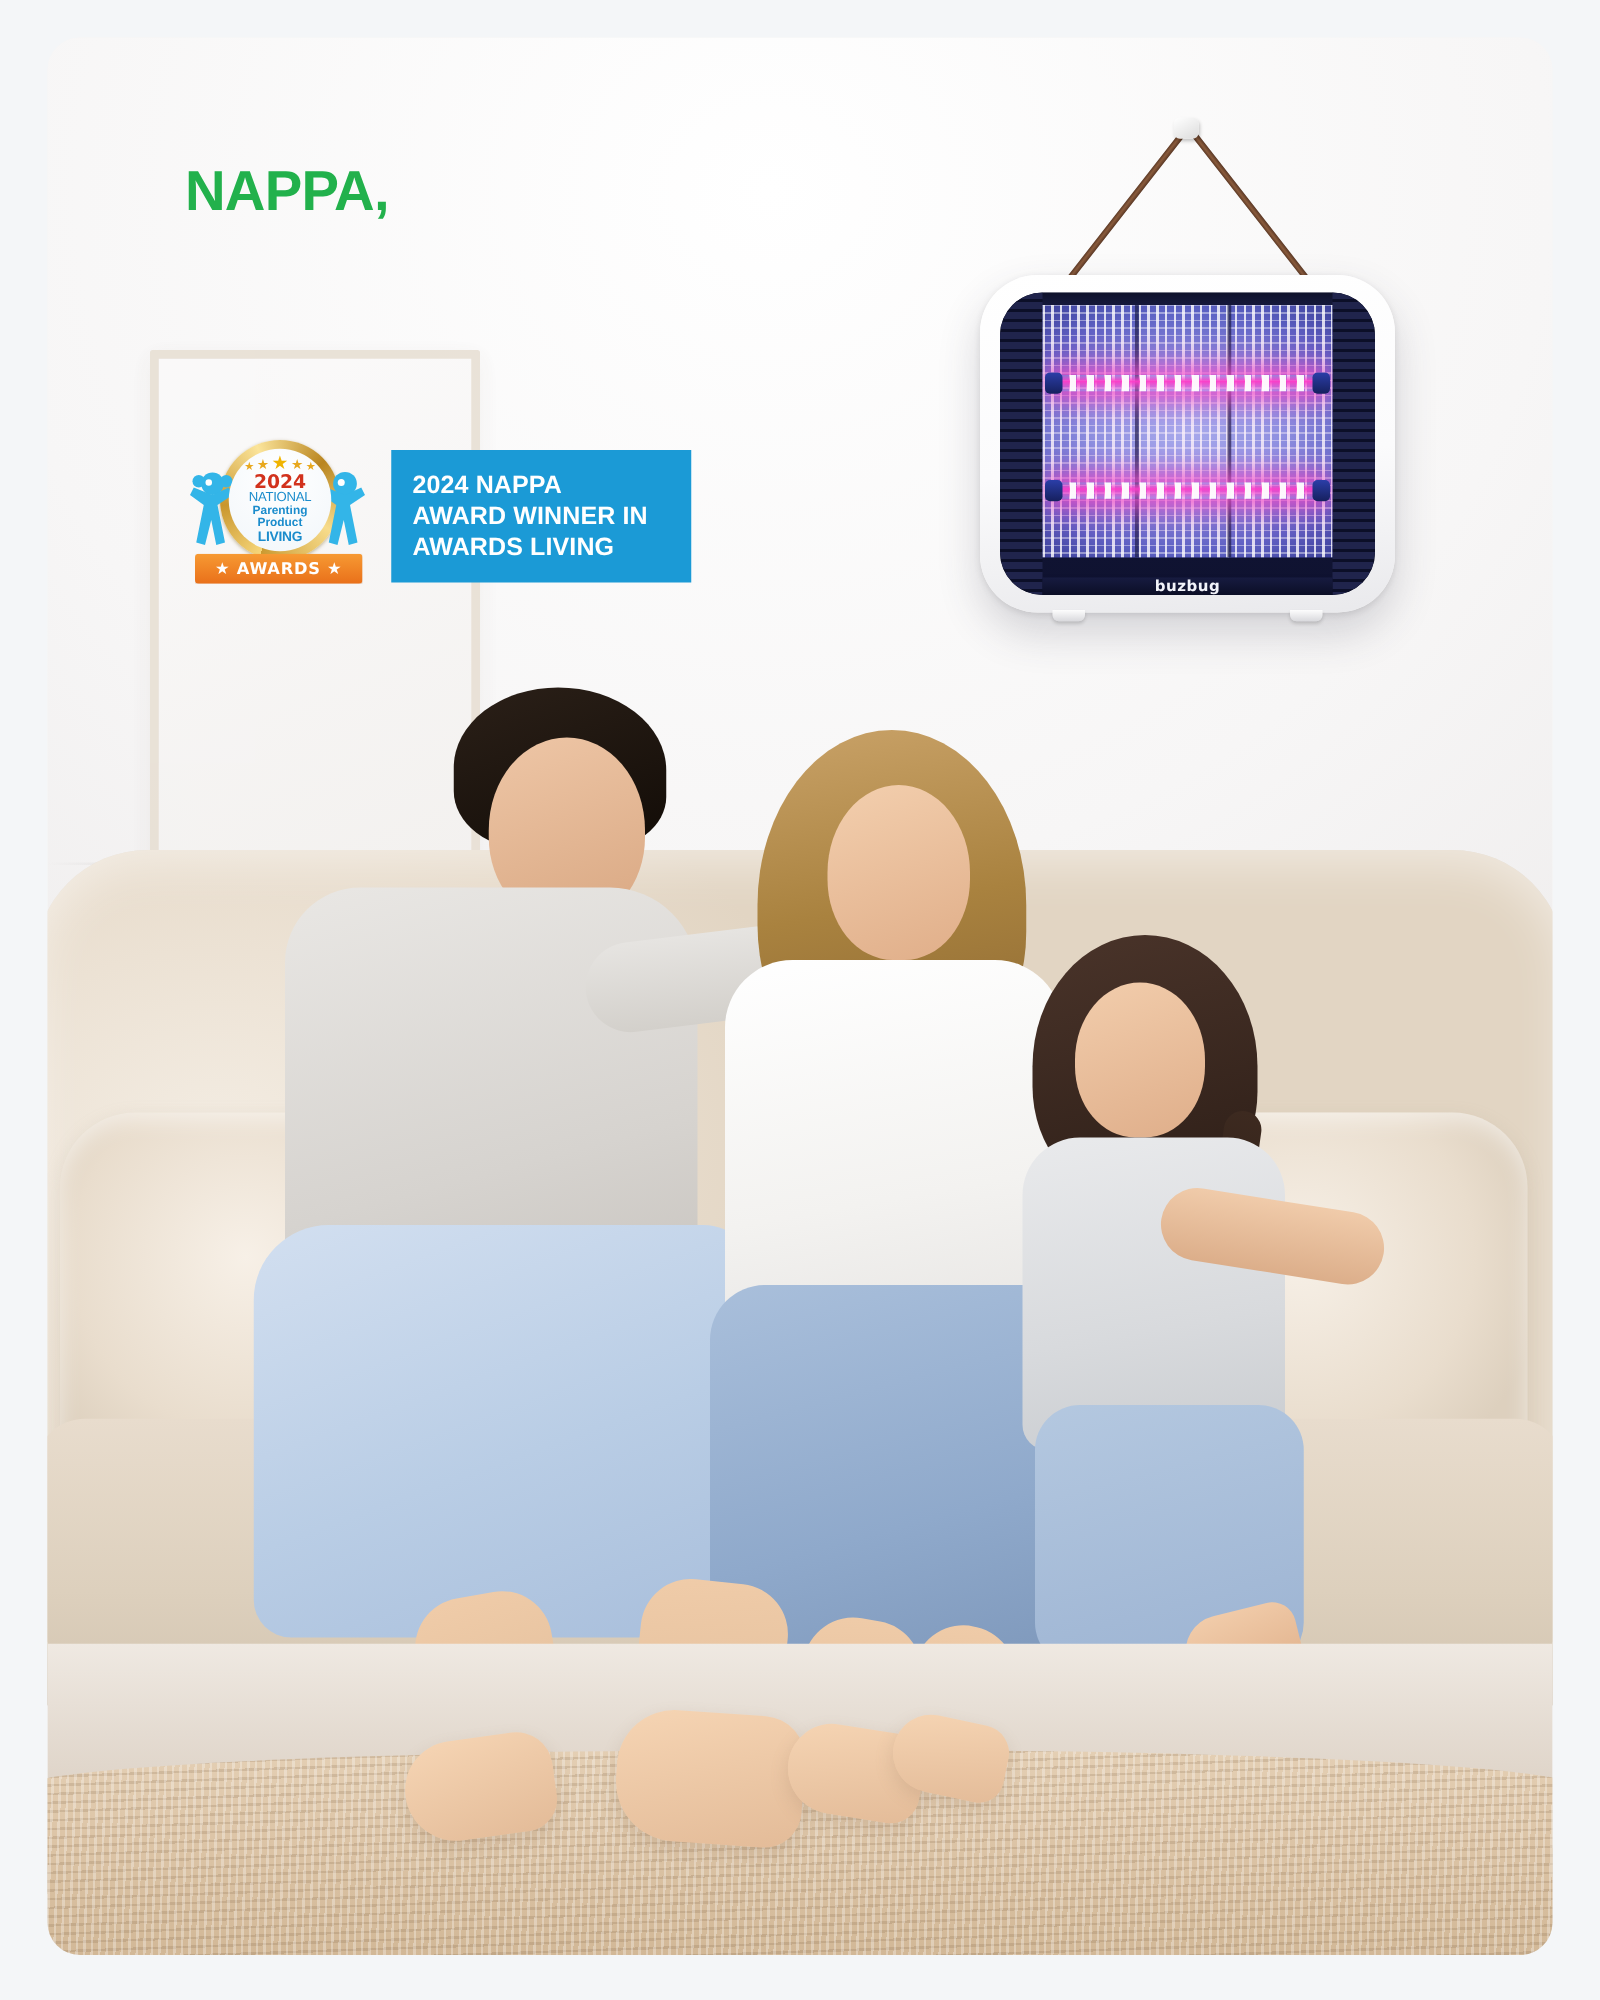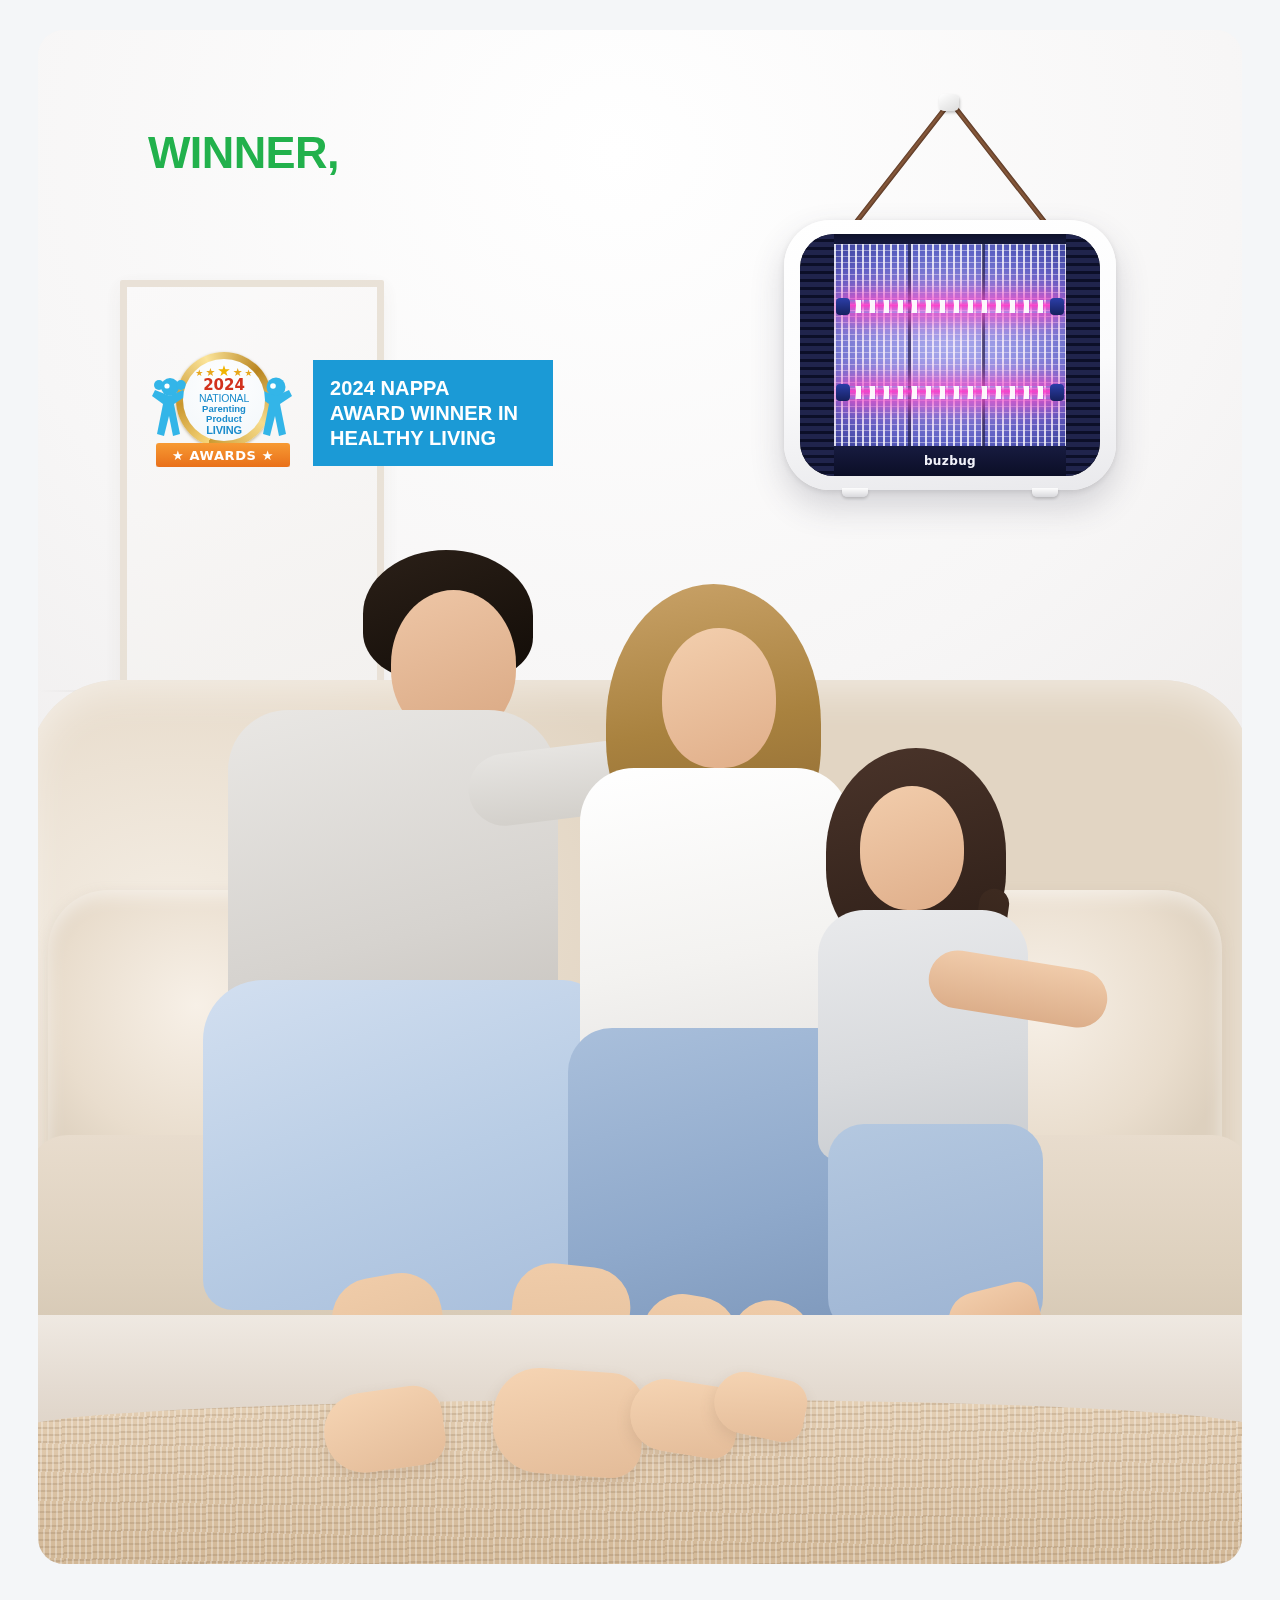--- a/index.html
+++ b/index.html
@@ -106,21 +106,21 @@
     border-radius:7px;
     box-shadow:0 0 16px 6px rgba(255,70,200,.70), 0 0 34px 14px rgba(210,60,190,.36);
   }
   .led-row::after{
     content:"";position:absolute;inset:0;
     background:repeating-linear-gradient(90deg,rgba(255,255,255,.95) 0px,rgba(255,255,255,.95) 5px,rgba(255,255,255,0) 5px,rgba(255,255,255,0) 14px);
     border-radius:7px;
   }
   .led-cap{position:absolute;width:14px;height:17px;background:linear-gradient(180deg,#2b3ea8,#16205e);border-radius:4px;}
   .brandbar{
-    position:absolute;left:34px;right:34px;bottom:0;height:30px;
+    position:absolute;left:34px;right:34px;bottom:0;height:14px;
     background:linear-gradient(180deg,#171b40,#0b0e26);
     display:flex;align-items:center;justify-content:center;
   }
   .brandbar span{
     color:#f2f3fa;font-size:12px;letter-spacing:.4px;font-weight:700;
     font-family:"DejaVu Sans", sans-serif;
   }
   .foot{position:absolute;bottom:-7px;width:26px;height:9px;background:linear-gradient(180deg,#fdfdfd,#d9d9dd);border-radius:0 0 5px 5px;box-shadow:0 2px 3px rgba(0,0,0,.16);}
   .foot.l{left:58px;}
   .foot.r{right:58px;}
@@ -358,21 +358,21 @@
           <div class="brandbar">
             <span>buzbug</span>
           </div>
         </div>
         <div class="foot l"></div>
         <div class="foot r"></div>
       </div>
     </div>
 
     <div class="headline">
-      <span class="hl-2">WINNER,</span>
+      <span class="hl-2">NAPPA,</span>
     </div>
 
     <div class="award">
 
       <div class="seal">
         <div class="seal-ring"></div>
 
         <div class="kid left">
           <svg viewBox="0 0 40 72">
             <circle cx="20" cy="15" r="9" fill="#33b5e8"></circle>
@@ -405,18 +405,18 @@
           <div class="seal-l3">Product</div>
           <div class="seal-l4">LIVING</div>
         </div>
 
         <div class="ribbon">★ AWARDS ★</div>
       </div>
 
       <div class="blue-badge">
         <span>2024 NAPPA</span>
         <span>AWARD WINNER IN</span>
-        <span>HEALTHY LIVING</span>
+        <span>AWARDS LIVING</span>
       </div>
     </div>
 
   </div>
 </div>
 
 </body></html>

